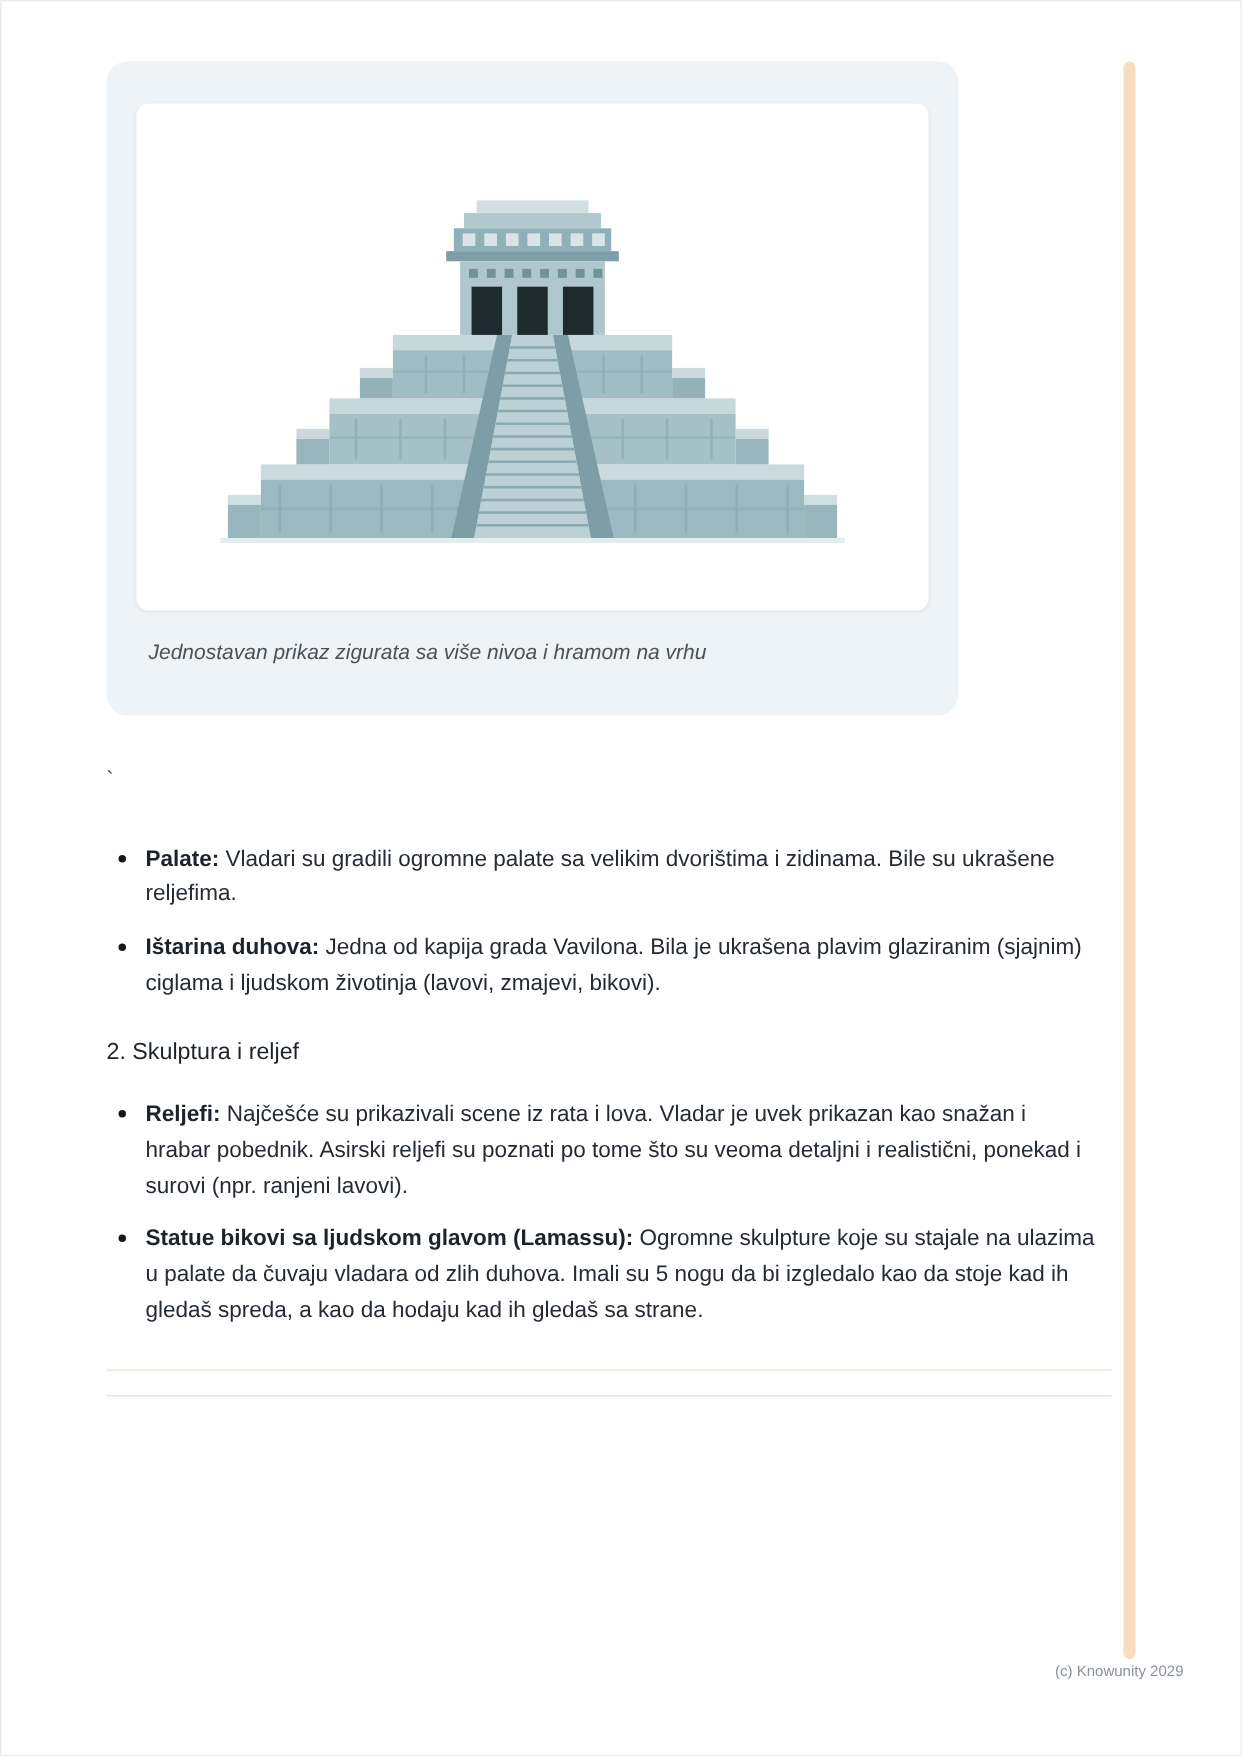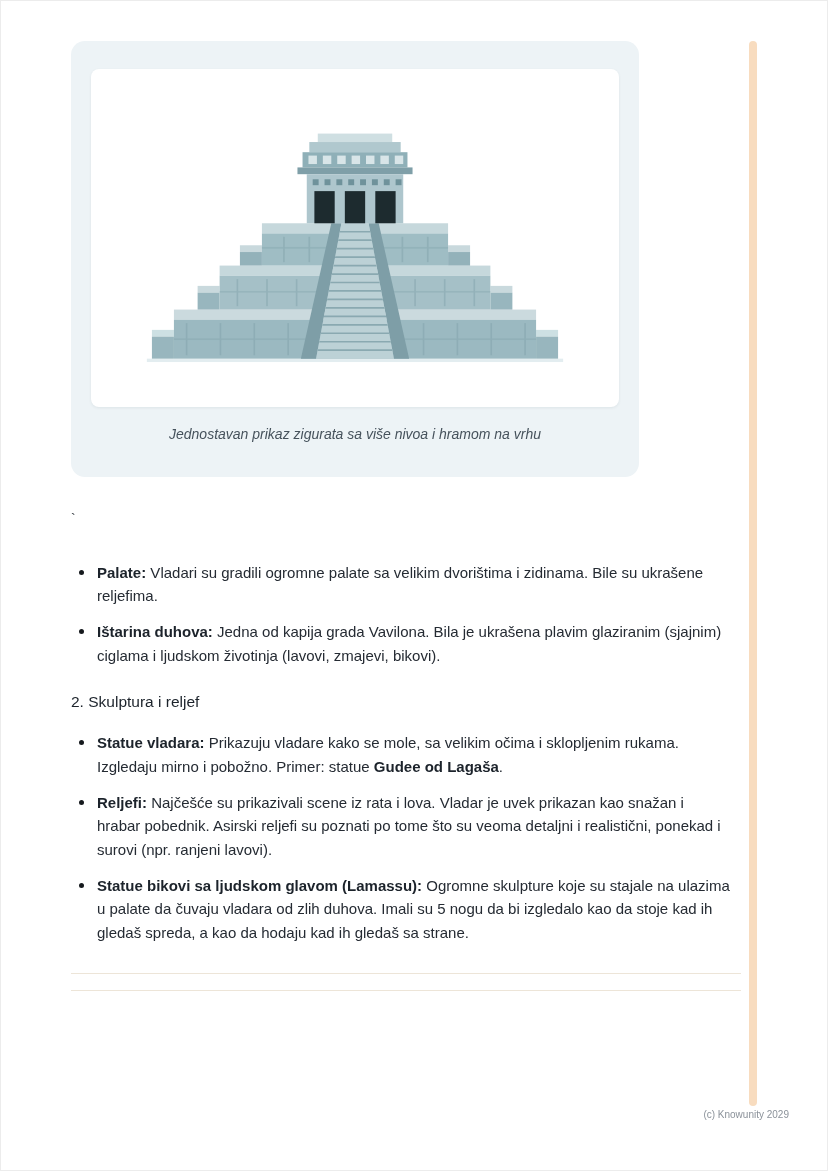--- a/index.html
+++ b/index.html
@@ -26,21 +26,21 @@
   }
   .img-box {
     background:#ffffff;
     border-radius:8px;
     height:338px;
     box-shadow:0 1px 3px rgba(40,60,70,.08);
     display:flex; align-items:center; justify-content:center;
     overflow:hidden;
   }
   .figure-caption {
-    text-align:center;
+    text-align:left;
     font-style:italic;
     font-size:14px;
     color:#46525c;
     padding:18px 8px 32px 8px;
     line-height:1.4;
   }
 
   .stray { margin-top:34px; font-size:14px; color:#30363d; height:20px; }
 
   ul.bullets { list-style:none; margin:30px 0 0 0; padding:0; }
@@ -222,24 +222,20 @@
         <span class="dot"></span>
         <span class="b">Ištarina duhova:</span><span> Jedna od kapija grada Vavilona. Bila je ukrašena plavim glaziranim (sjajnim) ciglama i ljudskom životinja (lavovi, zmajevi, bikovi).</span>
       </li>
     </ul>
 
     <h3 class="subheading">2. Skulptura i reljef</h3>
 
     <ul class="bullets" style="margin-top:20px;">
       <li>
         <span class="dot"></span>
-        <span class="b">Statue vladara:</span><span> Prikazuju vladare kako se mole, sa velikim očima i sklopljenim rukama. Izgledaju mirno i pobožno. Primer: statue </span><span class="b">Gudee od Lagaša</span><span>.</span>
-      </li>
-      <li>
-        <span class="dot"></span>
         <span class="b">Reljefi:</span><span> Najčešće su prikazivali scene iz rata i lova. Vladar je uvek prikazan kao snažan i hrabar pobednik. Asirski reljefi su poznati po tome što su veoma detaljni i realistični, ponekad i surovi (npr. ranjeni lavovi).</span>
       </li>
       <li>
         <span class="dot"></span>
         <span class="b">Statue bikovi sa ljudskom glavom (Lamassu):</span><span> Ogromne skulpture koje su stajale na ulazima u palate da čuvaju vladara od zlih duhova. Imali su 5 nogu da bi izgledalo kao da stoje kad ih gledaš spreda, a kao da hodaju kad ih gledaš sa strane.</span>
       </li>
     </ul>
 
     <hr class="divider">
 

